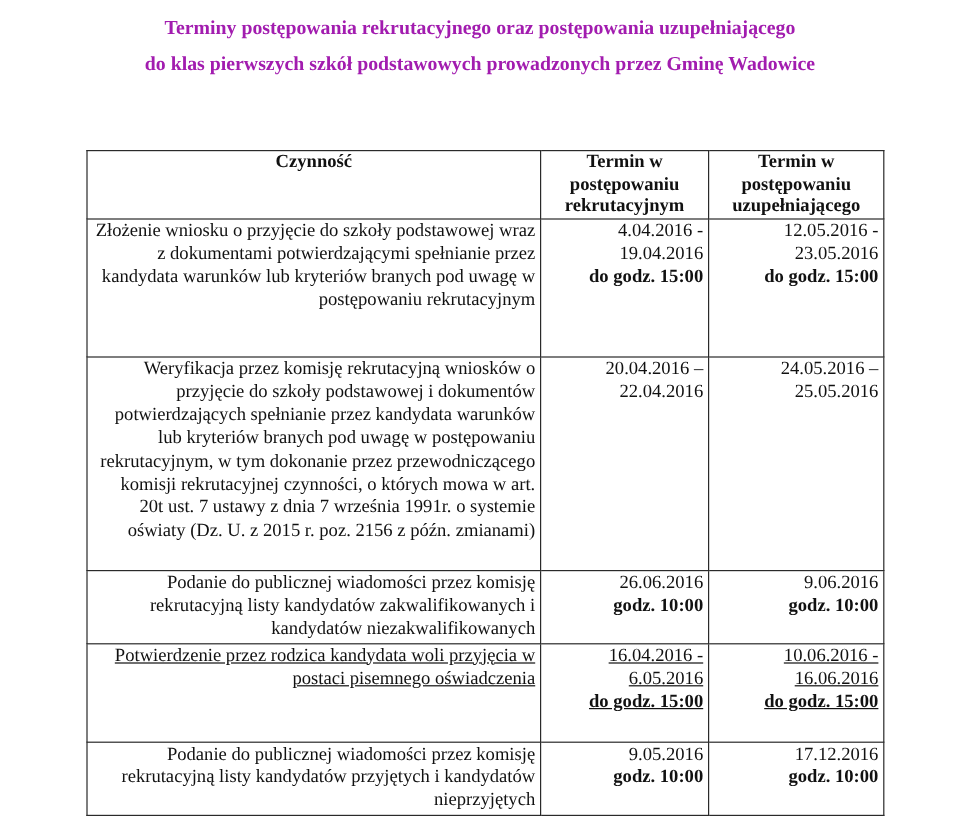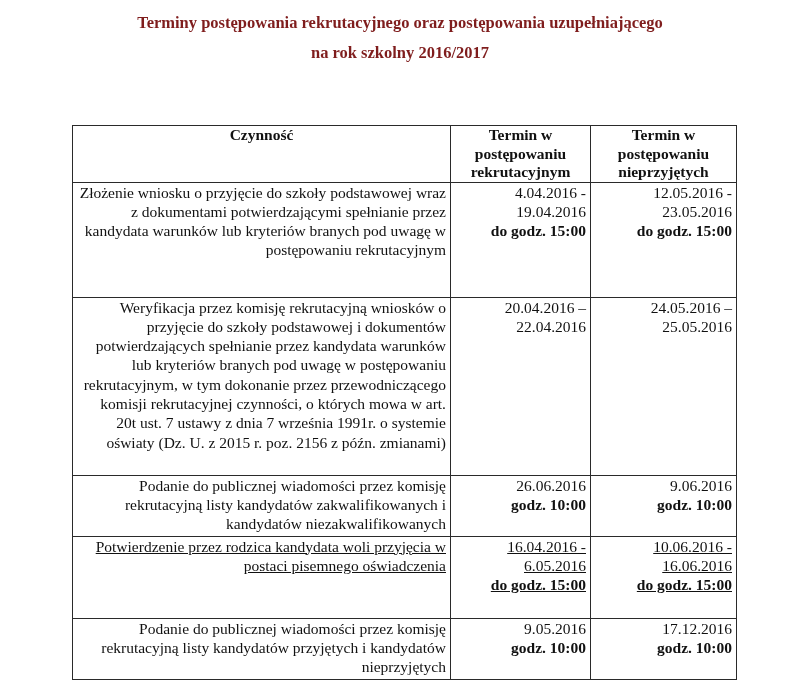--- a/index.html
+++ b/index.html
@@ -17,21 +17,21 @@
     }
     .title-block {
       position: absolute;
       left: 0;
       top: 8px;
       width: 800px;
       text-align: center;
       font-weight: bold;
       font-size: 16.5px;
       line-height: 30px;
-      color: #7f1d1d;
+      color: #a21caf;
     }
     .title-line {
       display: block;
     }
     table.schedule {
       position: absolute;
       left: 72px;
       top: 125px;
       width: 664px;
       border-collapse: collapse;
@@ -65,21 +65,21 @@
     .date-line { display: block; }
     .time-line { display: block; font-weight: bold; }
     .hdr-line { display: block; }
     td.activity { padding-left: 5px; }
   </style>
 </head>
 <body>
 
 <div class="title-block">
   <span class="title-line">Terminy postępowania rekrutacyjnego oraz postępowania uzupełniającego</span>
-  <span class="title-line">na rok szkolny 2016/2017</span>
+  <span class="title-line">do klas pierwszych szkół podstawowych prowadzonych przez Gminę Wadowice</span>
 </div>
 
 <table class="schedule">
   <colgroup>
     <col class="c1">
     <col class="c2">
     <col class="c3">
   </colgroup>
   <thead>
     <tr class="head-row">
@@ -87,21 +87,21 @@
         <span class="hdr-line">Czynność</span>
       </th>
       <th>
         <span class="hdr-line">Termin w</span>
         <span class="hdr-line">postępowaniu</span>
         <span class="hdr-line">rekrutacyjnym</span>
       </th>
       <th>
         <span class="hdr-line">Termin w</span>
         <span class="hdr-line">postępowaniu</span>
-        <span class="hdr-line">nieprzyjętych</span>
+        <span class="hdr-line">uzupełniającego</span>
       </th>
     </tr>
   </thead>
   <tbody>
     <tr class="row-1">
       <td class="activity">Złożenie wniosku o przyjęcie do szkoły podstawowej wraz z dokumentami potwierdzającymi spełnianie przez kandydata warunków lub kryteriów branych pod uwagę w postępowaniu rekrutacyjnym</td>
       <td>
         <span class="date-line">4.04.2016 -</span>
         <span class="date-line">19.04.2016</span>
         <span class="time-line">do godz. 15:00</span>

